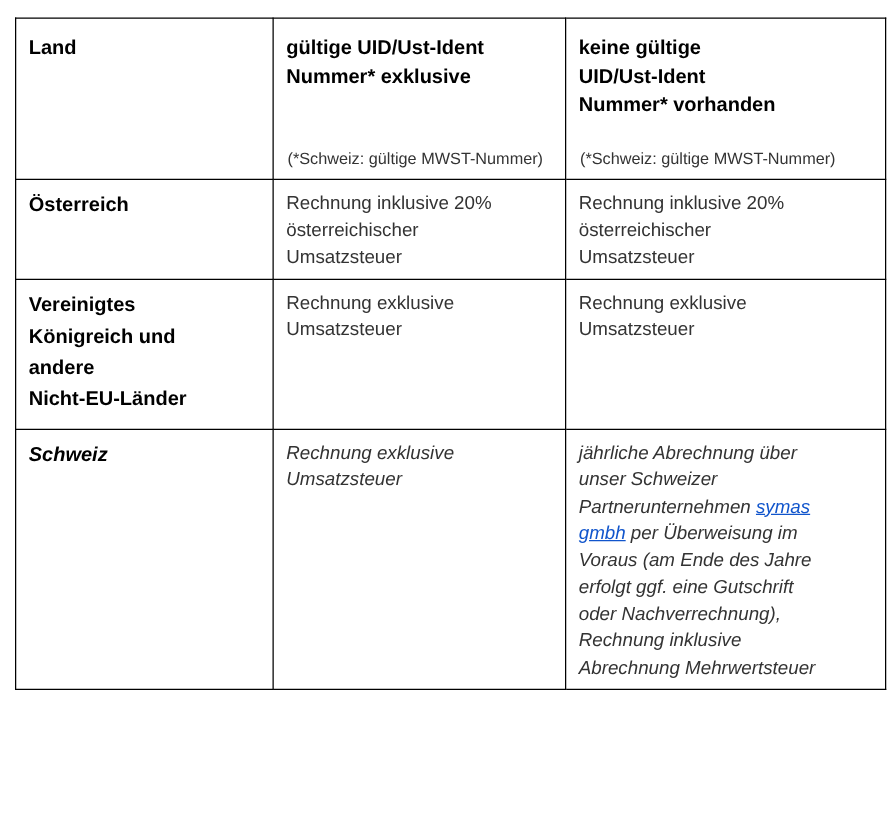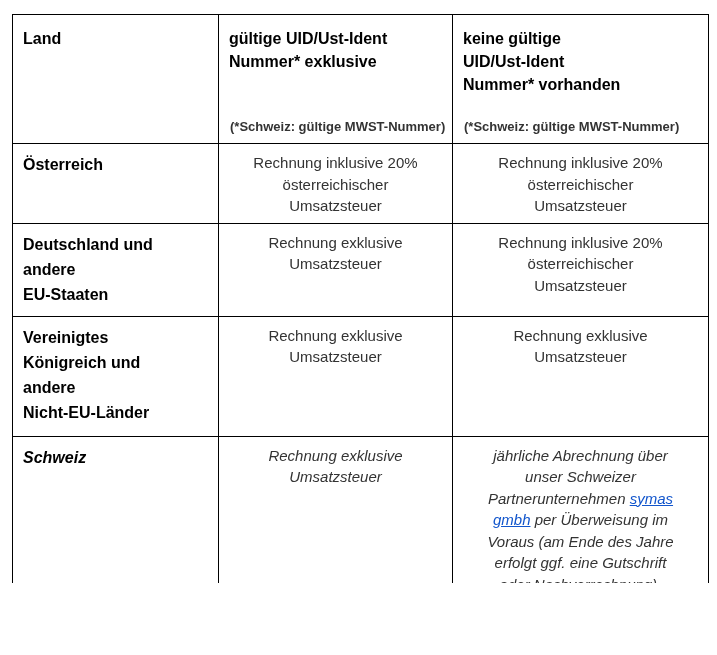--- a/index.html
+++ b/index.html
@@ -47,40 +47,39 @@
     color: #000000;
     white-space: pre-line;
     padding-top: 4px;
   }
   .hdr-note {
     position: absolute;
     left: 11px;
     bottom: 9px;
     font-size: 13px;
     line-height: 15px;
-    font-weight: bold;
+    font-weight: normal;
     color: #333333;
     white-space: nowrap;
   }
   .land-name {
     display: block;
     font-size: 16px;
     line-height: 25px;
     font-weight: bold;
     color: #000000;
     white-space: pre-line;
   }
   .cell-text {
     display: block;
     font-size: 15px;
     line-height: 21.5px;
     font-weight: normal;
     color: #333333;
     white-space: pre-line;
-    text-align: center;
   }
   .cell-text a,
   .inline-link {
     color: #1155cc;
     text-decoration: underline;
     white-space: pre-line;
   }
 </style>
 </head>
 <body>
@@ -119,36 +118,20 @@
 österreichischer
 Umsatzsteuer</span>
         </td>
         <td>
           <span class="cell-text">Rechnung inklusive 20%
 österreichischer
 Umsatzsteuer</span>
         </td>
       </tr>
 
-      <tr class="row-germany">
-        <td>
-          <span class="land-name">Deutschland und
-andere
-EU-Staaten</span>
-        </td>
-        <td>
-          <span class="cell-text">Rechnung exklusive
-Umsatzsteuer</span>
-        </td>
-        <td>
-          <span class="cell-text">Rechnung inklusive 20%
-österreichischer
-Umsatzsteuer</span>
-        </td>
-      </tr>
 
       <tr class="row-uk">
         <td>
           <span class="land-name">Vereinigtes
 Königreich und
 andere
 Nicht-EU-Länder</span>
         </td>
         <td>
           <span class="cell-text">Rechnung exklusive

